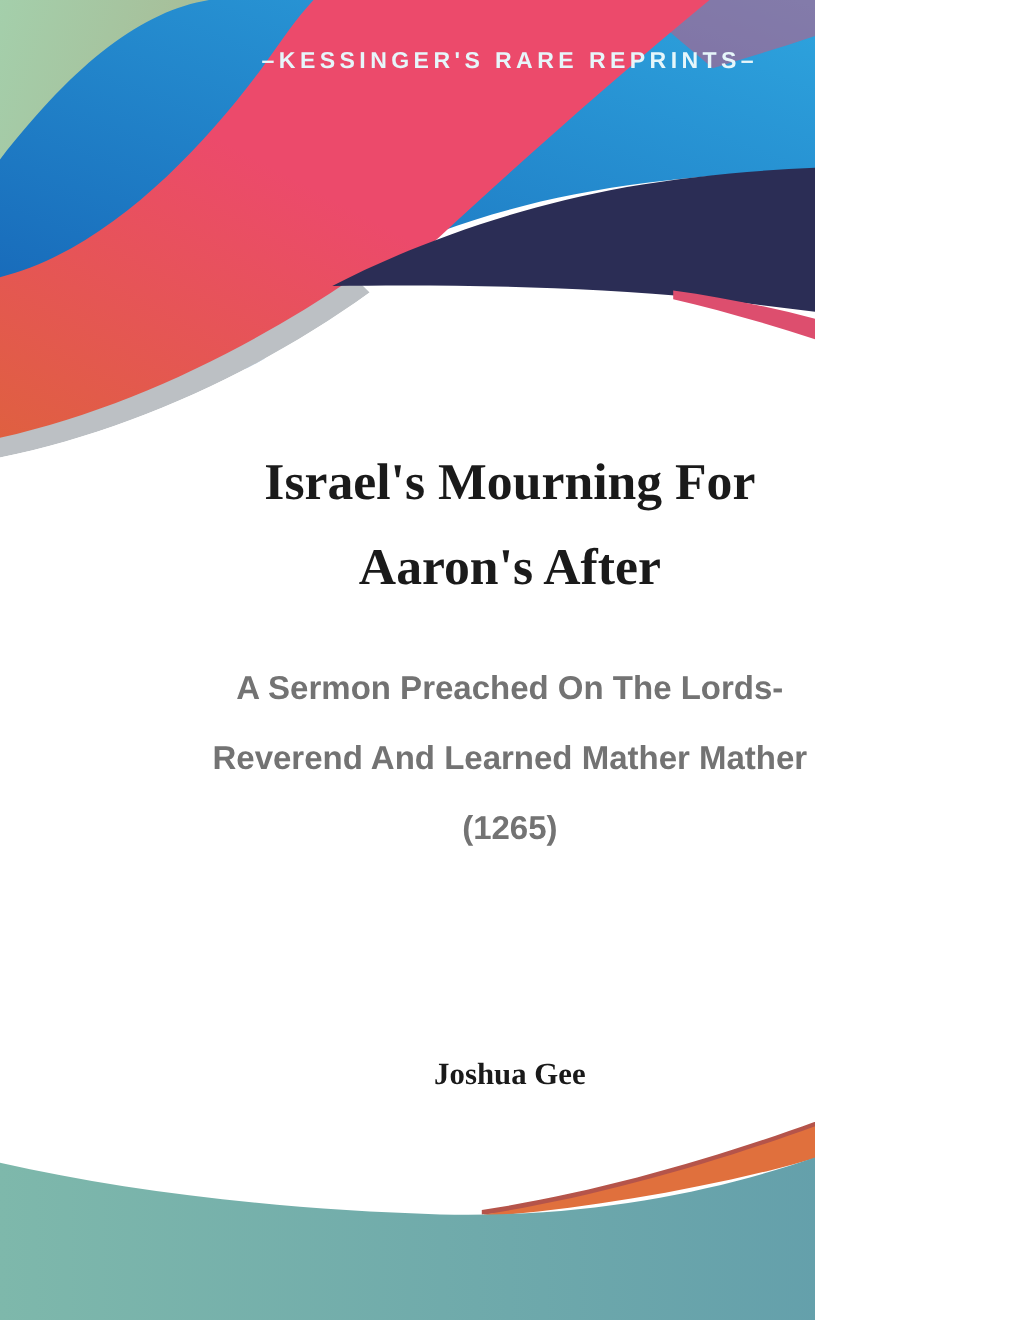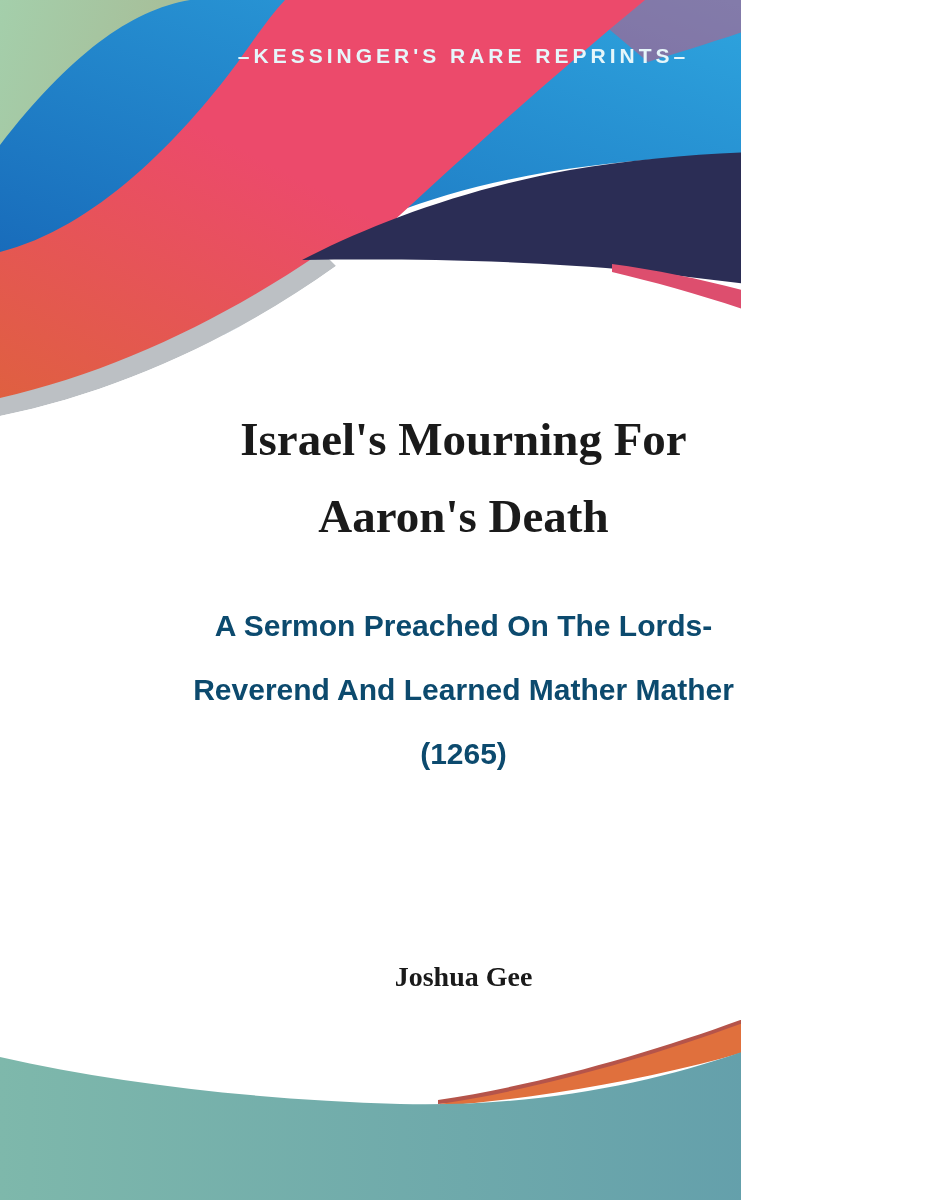--- a/index.html
+++ b/index.html
@@ -41,21 +41,21 @@
     font-weight: bold;
     font-size: 47px;
     line-height: 61px;
   }
   .subtitle-block {
     position: absolute;
     top: 586px;
     left: 0;
     width: 927px;
     text-align: center;
-    color: #0c4a6e;
+    color: #737373;
     font-family: "Liberation Sans", sans-serif;
     font-weight: bold;
     font-size: 30px;
     line-height: 48px;
   }
   .author-block {
     position: absolute;
     top: 948px;
     left: 0;
     width: 927px;
@@ -125,21 +125,21 @@
              L927,977 C870,1008 790,1042 700,1064 C610,1086 520,1100 440,1106 Z" fill="#e0703d"></path>
 
     <path d="M0,1057 C120,1084 260,1100 400,1104 C560,1108 690,1074 790,1034
              C850,1010 898,989 927,972 L927,1200 L0,1200 Z" fill="url(#gradTeal)"></path>
   </svg>
 
   <div class="banner-text">–KESSINGER'S RARE REPRINTS–</div>
 
   <div class="title-block">
     <span class="line">Israel's Mourning For</span>
-    <span class="line">Aaron's Death</span>
+    <span class="line">Aaron's After</span>
   </div>
 
   <div class="subtitle-block">
     <span class="line">A Sermon Preached On The Lords-</span>
     <span class="line">Reverend And Learned Mather Mather</span>
     <span class="line">(1265)</span>
   </div>
 
   <div class="author-block">Joshua Gee</div>
 

